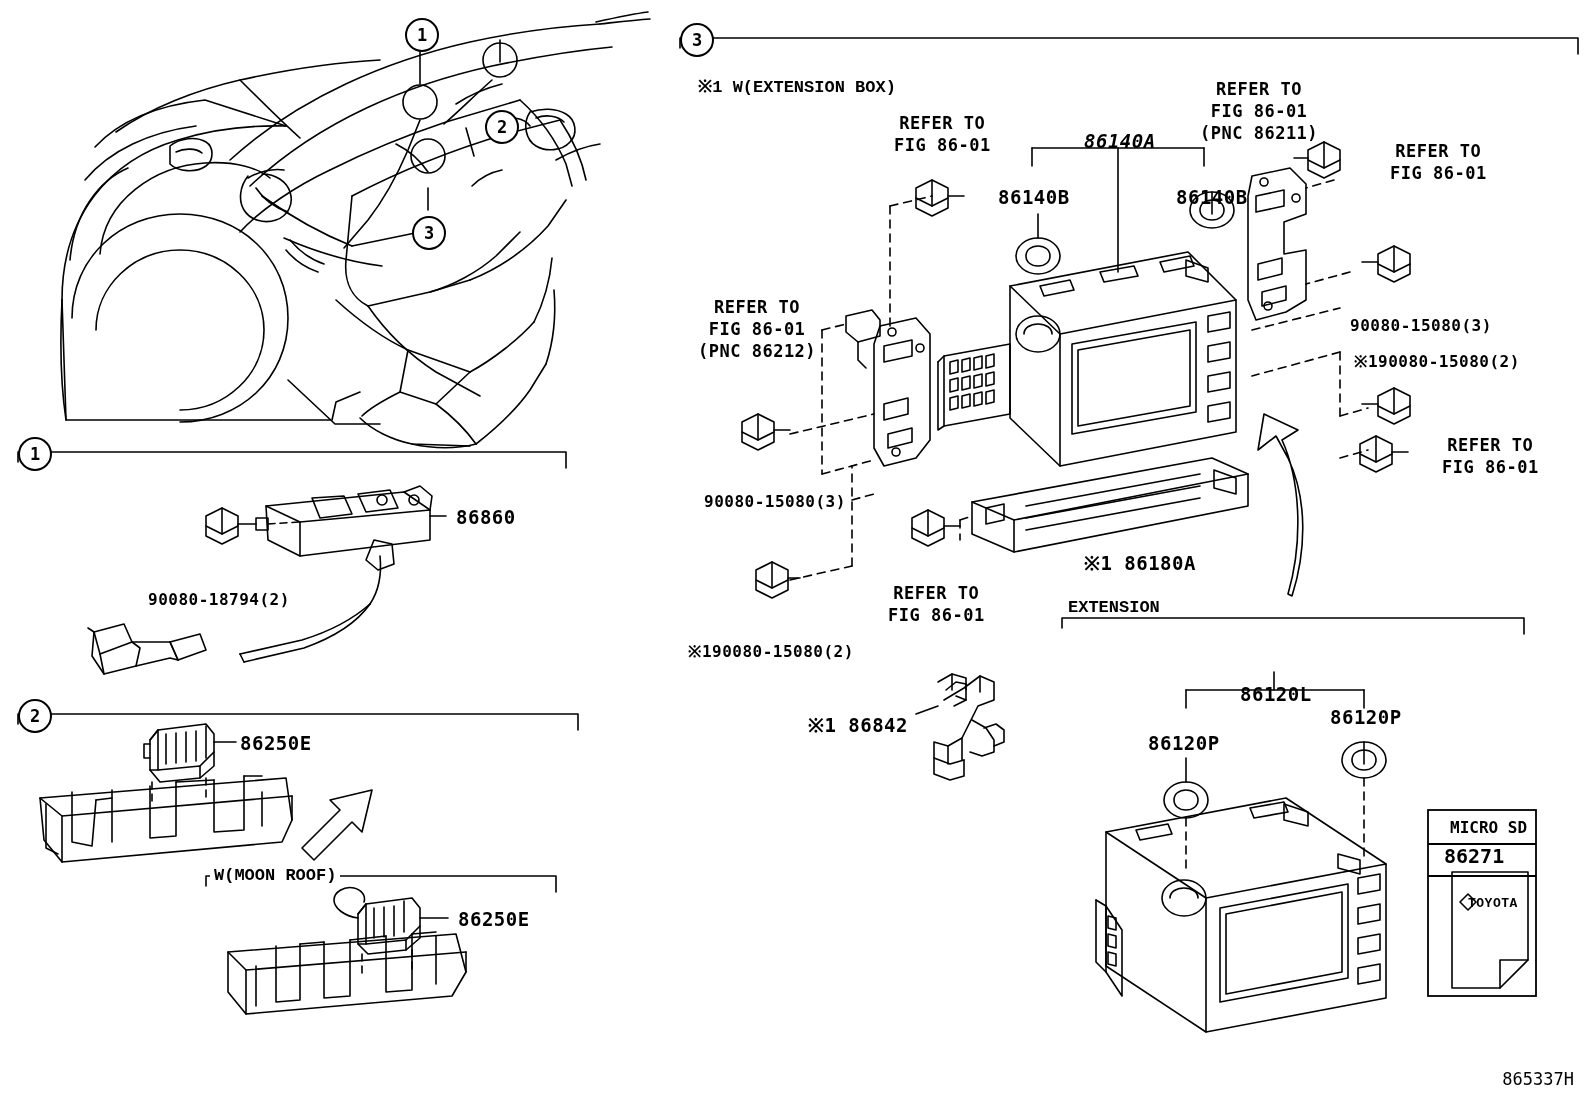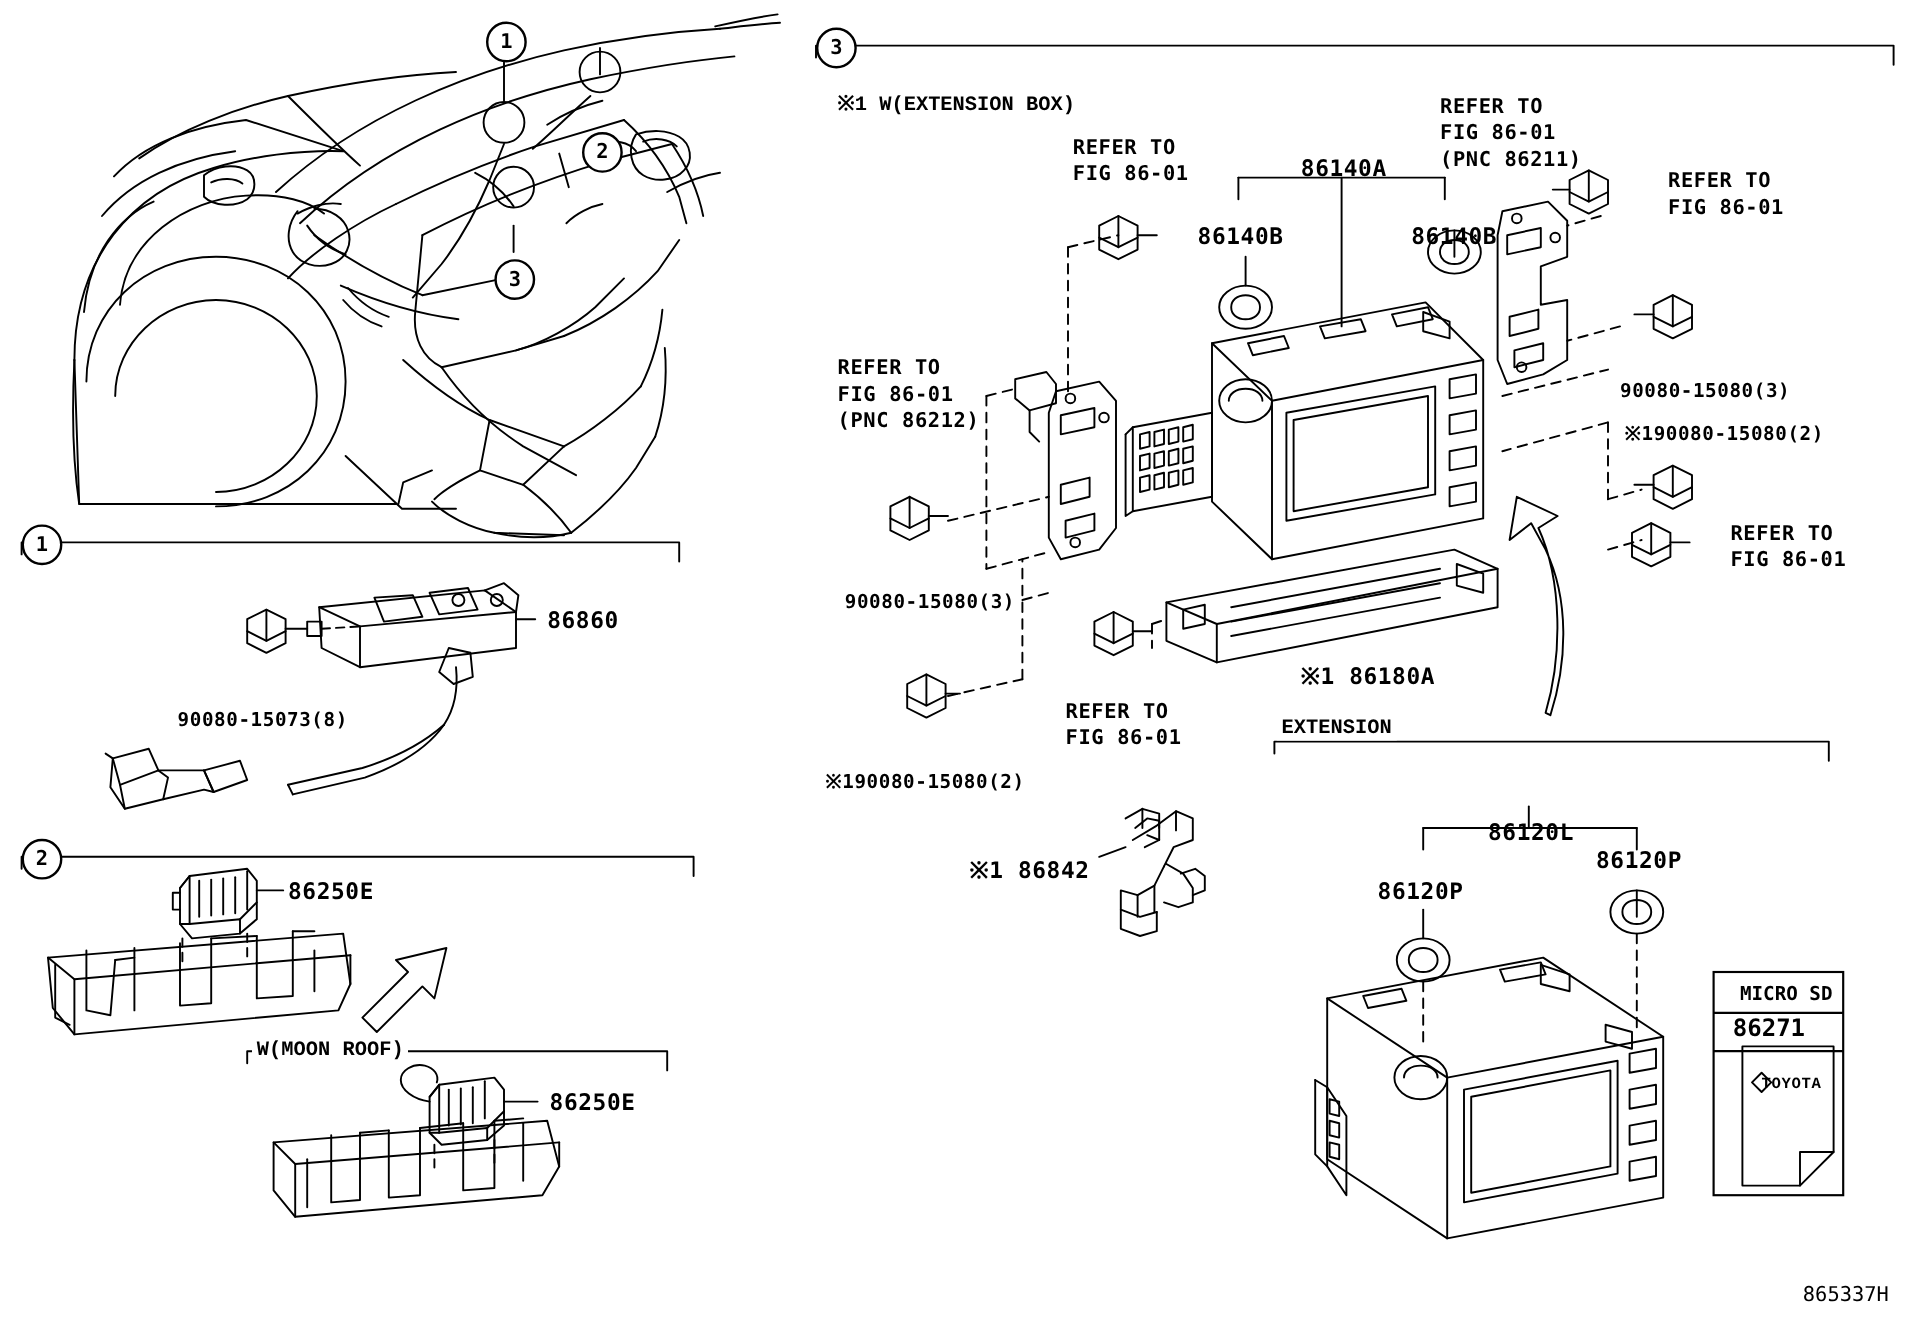--- a/index.html
+++ b/index.html
@@ -2,21 +2,21 @@
 <html><head>
 <meta charset="utf-8">
 <style>
   html,body{margin:0;padding:0;background:#ffffff;}
   body{width:1592px;height:1099px;position:relative;font-family:"DejaVu Sans Mono","Liberation Mono",monospace;color:#000;overflow:hidden;}
   .canvas{position:absolute;left:0;top:0;width:1592px;height:1099px;}
   svg.layer{position:absolute;left:0;top:0;width:1592px;height:1099px;pointer-events:none;}
   .lbl{position:absolute;font-family:"DejaVu Sans Mono","Liberation Mono",monospace;font-weight:bold;white-space:pre;letter-spacing:0.5px;}
   .pn{font-size:19px;}
   .small{font-size:16px;}
-  .refer{font-size:17px;line-height:22px;}
+  .refer{font-size:17px;line-height:22px;text-align:center;}
   .circnum{position:absolute;width:30px;height:30px;border:2px solid #000;border-radius:50%;font-size:17px;font-weight:bold;display:flex;align-items:center;justify-content:center;background:#fff;font-family:"DejaVu Sans Mono","Liberation Mono",monospace;}
   .sdtitle{position:absolute;font-size:16px;font-weight:bold;font-family:"DejaVu Sans Mono","Liberation Mono",monospace;padding-left:14px;}
   .sdnum{position:absolute;font-size:20px;font-weight:bold;font-family:"DejaVu Sans Mono","Liberation Mono",monospace;text-align:right;}
   .diagid{position:absolute;right:18px;bottom:10px;font-size:17px;font-weight:normal;font-family:"DejaVu Sans Mono","Liberation Mono",monospace;}
   .sectitle{position:absolute;font-size:17px;font-weight:bold;background:#fff;padding:0 4px;font-family:Liberation Mono, monospace;}
 </style>
 </head>
 <body>
 
 <div class="canvas">
@@ -411,29 +411,29 @@
 
   <div class="circnum" style="left:405px;top:18px;">1</div>
   <div class="circnum" style="left:485px;top:110px;">2</div>
   <div class="circnum" style="left:412px;top:216px;">3</div>
 
   <div class="circnum" style="left:18px;top:437px;">1</div>
   <div class="circnum" style="left:18px;top:699px;">2</div>
   <div class="circnum" style="left:680px;top:23px;">3</div>
 
   <div class="lbl pn" style="left:456px;top:506px;">86860</div>
-  <div class="lbl small" style="left:148px;top:590px;">90080-15073(8)</div>
+  <div class="lbl small" style="left:148px;top:590px;">90080-18794(2)</div>
 
   <div class="lbl pn" style="left:240px;top:732px;">86250E</div>
   <div class="sectitle" style="left:210px;top:866px;">W(MOON ROOF)</div>
   <div class="lbl pn" style="left:458px;top:908px;">86250E</div>
 
   <div class="sectitle" style="left:694px;top:74px;">※1 W(EXTENSION BOX)</div>
 
-  <div class="lbl pn" style="left:1084px;top:130px;">86140A</div>
+  <div class="lbl pn" style="left:1084px;top:130px;font-style:italic;">86140A</div>
   <div class="lbl pn" style="left:998px;top:186px;">86140B</div>
   <div class="lbl pn" style="left:1176px;top:186px;">86140B</div>
 
   <div class="lbl refer" style="left:894px;top:112px;">REFER TO
 FIG 86-01</div>
   <div class="lbl refer" style="left:1200px;top:78px;">REFER TO
 FIG 86-01
 (PNC 86211)</div>
   <div class="lbl refer" style="left:1390px;top:140px;">REFER TO
 FIG 86-01</div>

